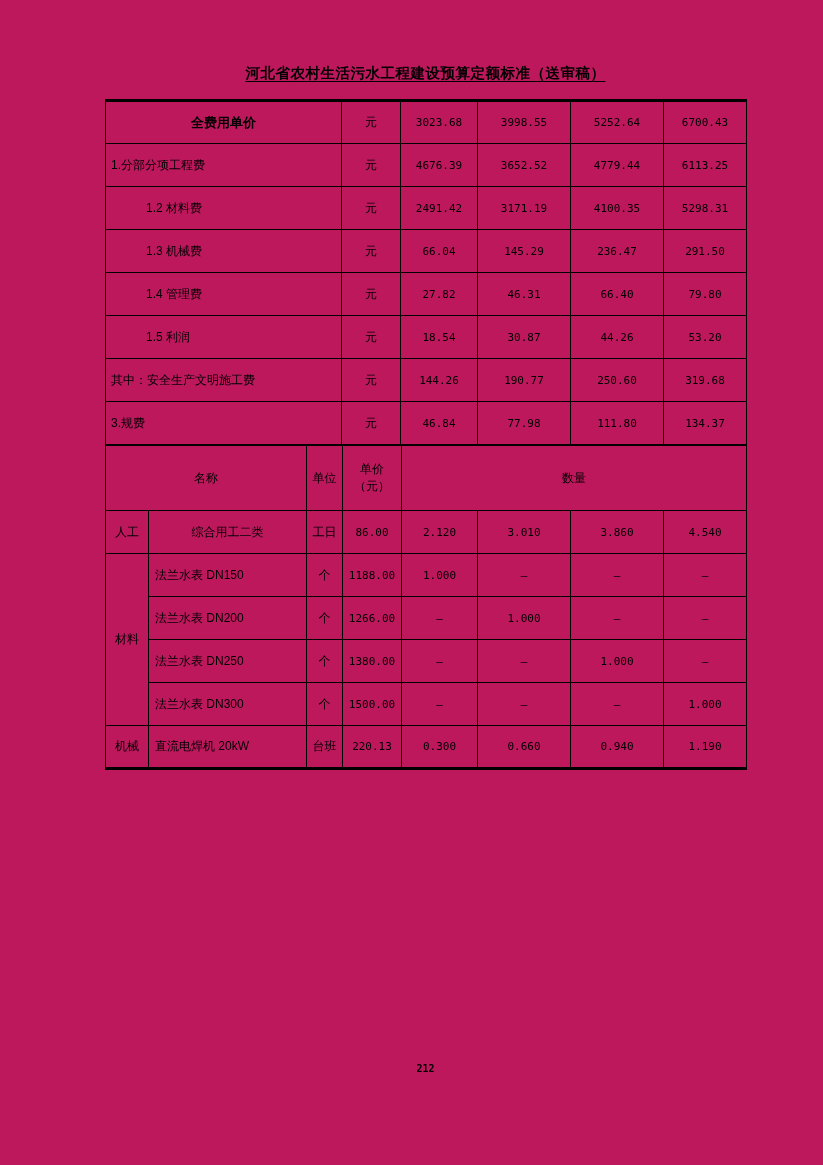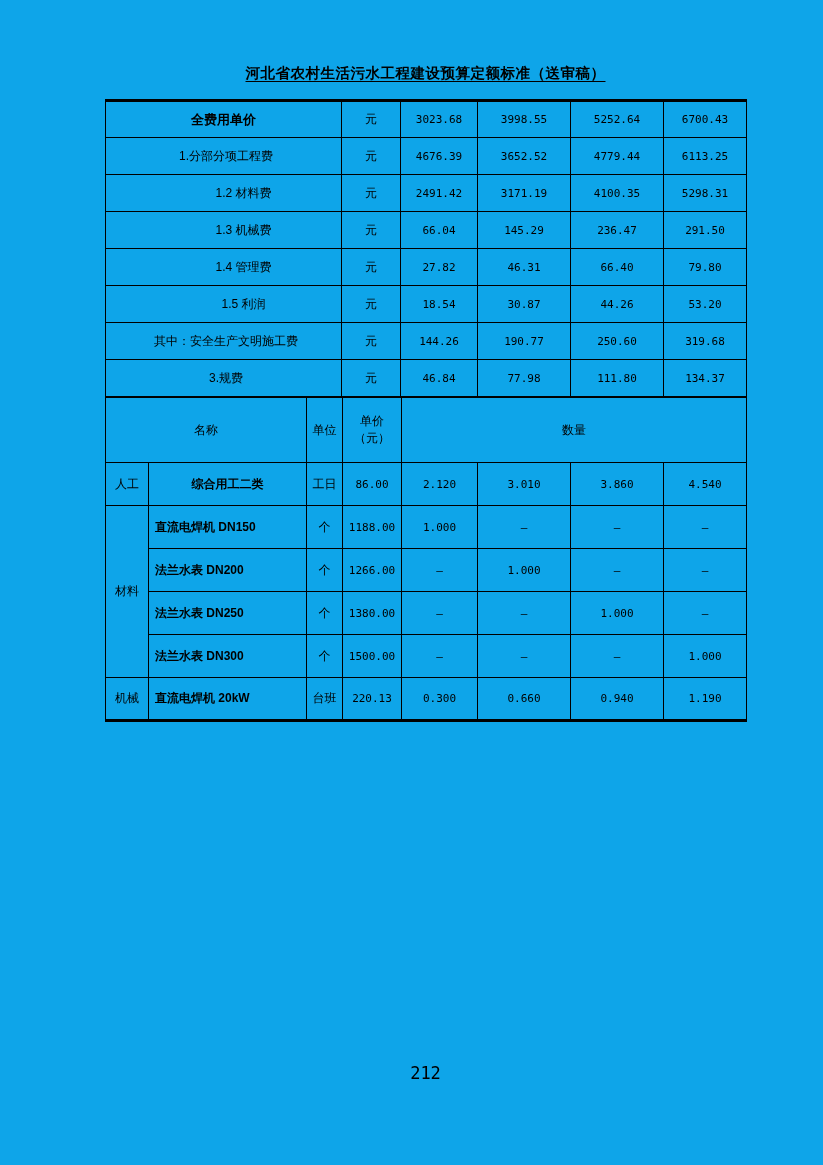--- a/index.html
+++ b/index.html
@@ -5,21 +5,21 @@
   html, body { margin: 0; padding: 0; }
   body {
     background: #e9e9e9;
     font-family: "Liberation Sans", sans-serif;
     color: #000;
   }
   .page {
     position: relative;
     width: 823px;
     height: 1165px;
-    background: #0ea5e9;
+    background: #be185d;
     margin: 0 auto;
     overflow: hidden;
   }
   .content {
     position: absolute;
     left: 105px;
     top: 0;
     width: 641px;
   }
   .doc-title {
@@ -40,43 +40,44 @@
   td {
     border: 1px solid #000;
     padding: 0;
     font-size: 12px;
     overflow: hidden;
     white-space: nowrap;
     vertical-align: middle;
   }
   .t1 { border-top: 3px solid #000; }
   .t2 { border-bottom: 3px solid #000; }
-  .t1 tr { height: 37px; }
+  .t1 tr { height: 43px; }
   .t2 tr { height: 43px; }
   .t2 tr.hdr-row { height: 65px; }
-  td.label { padding-left: 5px; text-align: center; }
+  td.label { padding-left: 5px; text-align: left; }
   td.label.sub { padding-left: 40px; }
   td.label.bold-center { text-align: center; padding-left: 0; font-weight: bold; font-size: 13px; }
   td.center { text-align: center; }
   td.num {
     font-family: "DejaVu Sans Mono", monospace;
     font-size: 11px;
     text-align: center;
   }
-  td.name { padding-left: 6px; text-align: left; font-weight: bold; }
+  td.name { padding-left: 6px; text-align: left; }
   td.name.centered { padding-left: 0; text-align: center; }
   .price-hdr div { line-height: 17px; text-align: center; }
   .page-number {
     position: absolute;
     left: 0;
     top: 1063px;
     width: 641px;
     text-align: center;
-    font-size: 17px;
+    font-size: 10px;
     font-family: "DejaVu Sans Mono", monospace;
+    font-weight: bold;
   }
 </style>
 </head>
 <body>
 
 <div class="page">
   <div class="content">
 
     <div class="doc-title">河北省农村生活污水工程建设预算定额标准（送审稿）</div>
 
@@ -183,21 +184,21 @@
             <td class="name centered">综合用工二类</td>
             <td class="center">工日</td>
             <td class="num">86.00</td>
             <td class="num">2.120</td>
             <td class="num">3.010</td>
             <td class="num">3.860</td>
             <td class="num">4.540</td>
           </tr>
           <tr>
             <td class="center" rowspan="4">材料</td>
-            <td class="name">直流电焊机 DN150</td>
+            <td class="name">法兰水表 DN150</td>
             <td class="center">个</td>
             <td class="num">1188.00</td>
             <td class="num">1.000</td>
             <td class="num">–</td>
             <td class="num">–</td>
             <td class="num">–</td>
           </tr>
           <tr>
             <td class="name">法兰水表 DN200</td>
             <td class="center">个</td>

